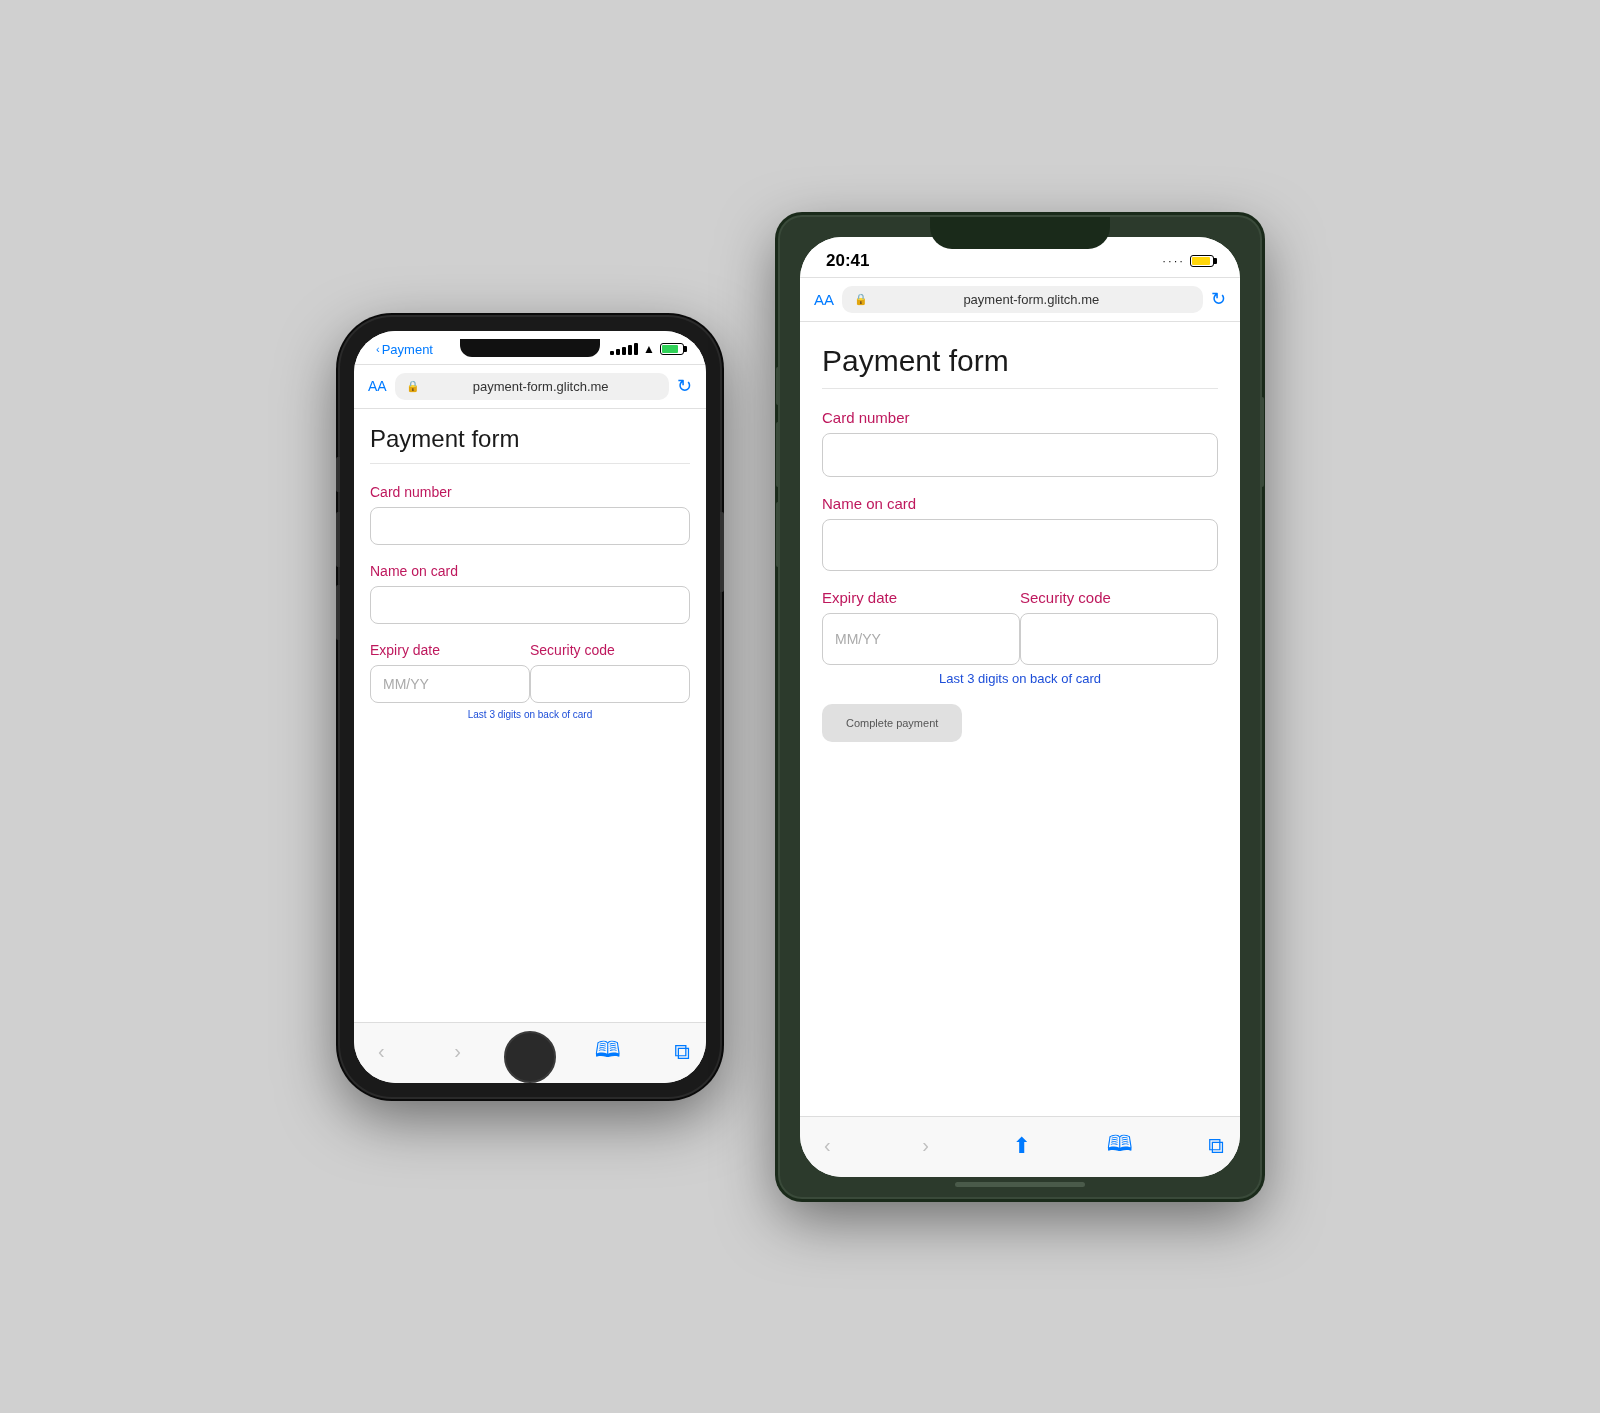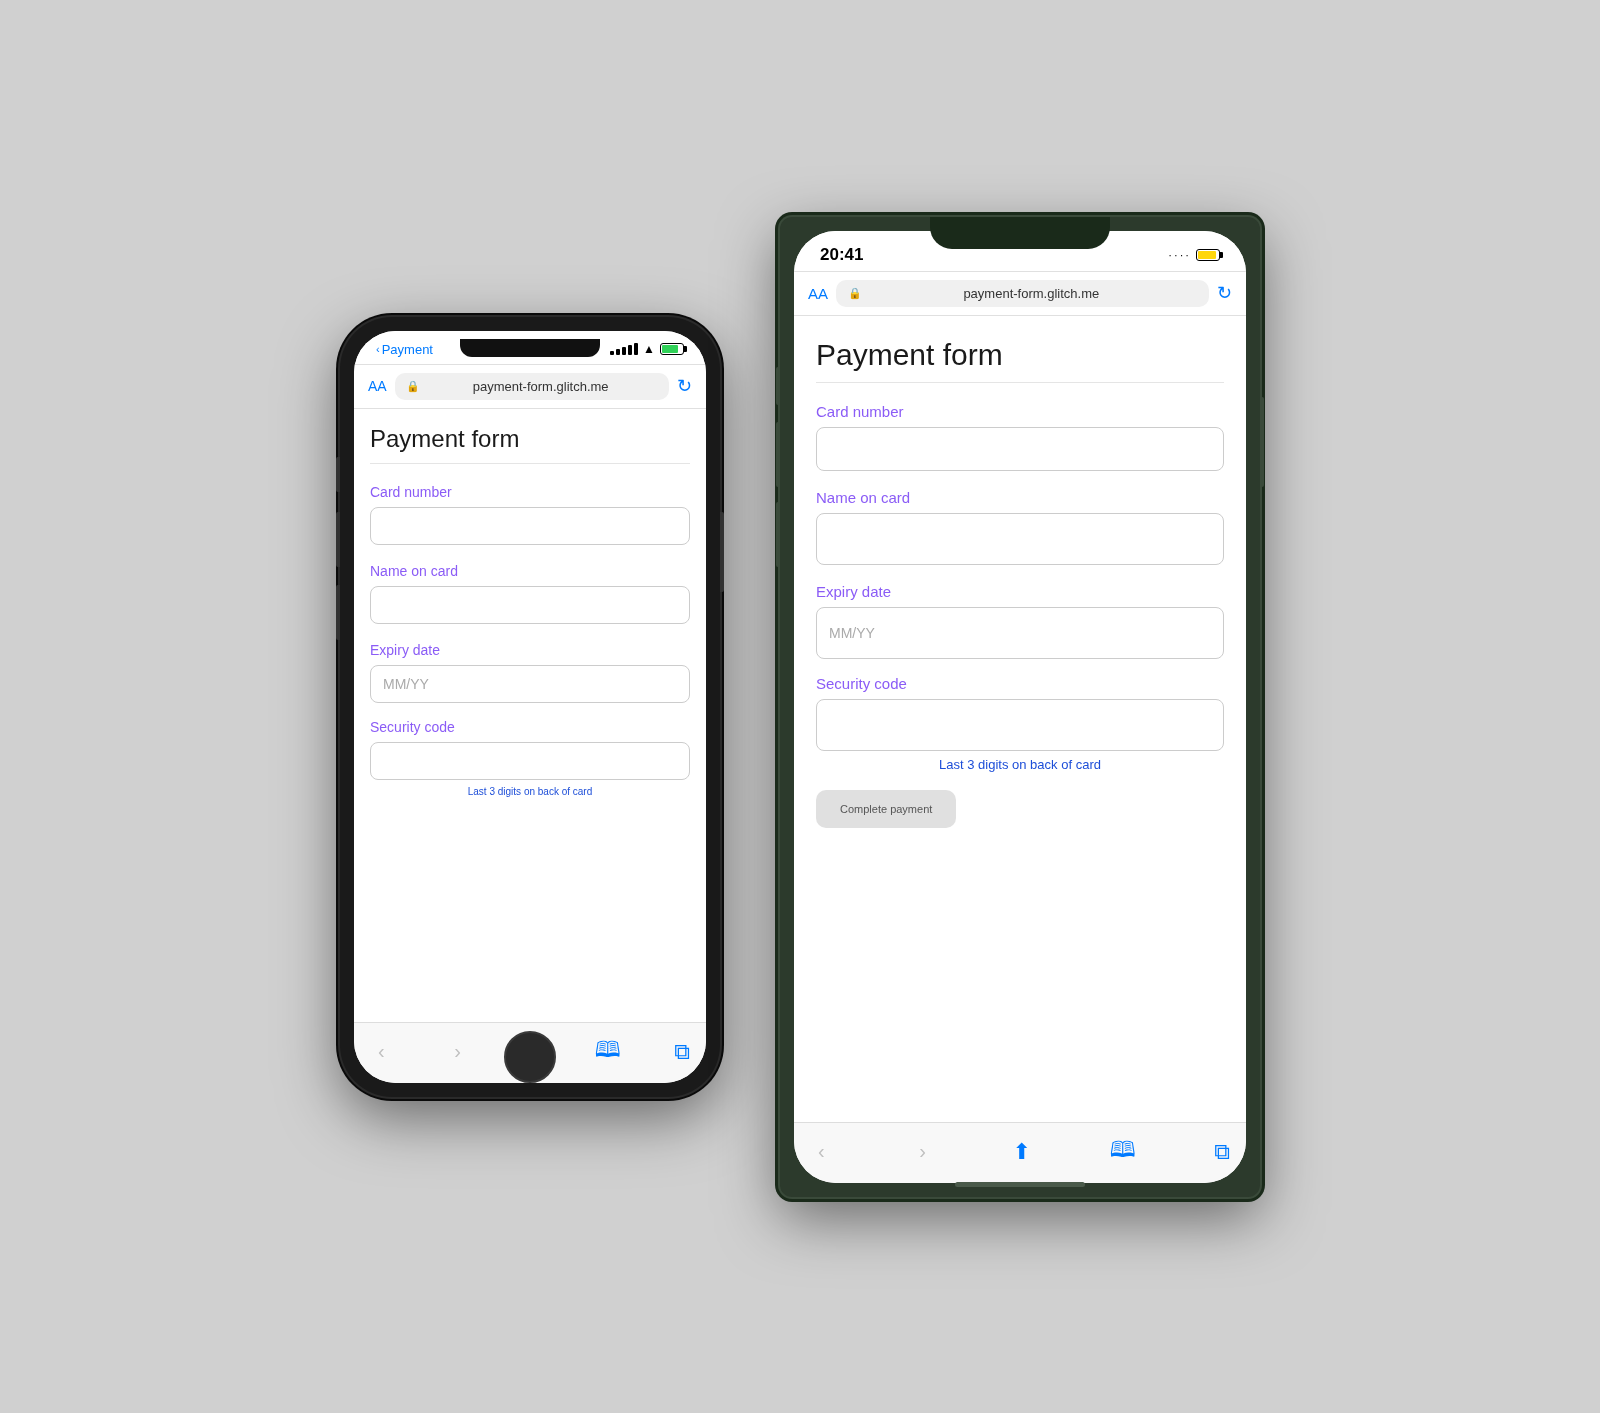--- a/index.html
+++ b/index.html
@@ -71,25 +71,25 @@
       width: 4px; height: 80px;
       background: #333;
       border-radius: 0 2px 2px 0;
     }
 
     
     .iphone11 {
       width: 480px;
       height: 980px;
       background: #2c3a2c;
-      border-radius: 12px;
+      border-radius: 22px;
       position: relative;
       flex-shrink: 0;
       box-shadow: 0 0 0 2px #3a4a3a, 0 0 0 5px #1a2a1a, 0 20px 60px rgba(0,0,0,0.5);
-      padding: 14px;
+      padding: 20px;
     }
     .iphone11 .notch {
       position: absolute;
       top: 0; left: 50%; transform: translateX(-50%);
       width: 180px; height: 32px;
       background: #1a2a1a;
       border-radius: 0 0 22px 22px;
       z-index: 10;
     }
     .iphone11 .home-indicator {
@@ -259,44 +259,42 @@
       height: 1px;
       background: #e5e5e5;
       margin-bottom: 20px;
     }
 
     .form-group {
       margin-bottom: 18px;
     }
     .form-label {
       font-size: 15px;
-      color: #8b5cf6;
+      color: #be185d;
       margin-bottom: 7px;
       display: block;
     }
     .form-input {
       width: 100%;
       height: 44px;
       border: 1px solid #ccc;
       border-radius: 8px;
       background: #fff;
     }
     .form-input.placeholder-visible {
       display: flex;
       align-items: center;
       padding: 0 12px;
       color: #aaa;
       font-size: 14px;
     }
 
     .form-row {
       display: flex;
-      gap: 16px;
       margin-bottom: 6px;
-      flex-direction: column;
     }
     .form-row .form-group {
       flex: 1;
       margin-bottom: 0;
     }
     .form-hint {
       font-size: 11px;
       color: #1d4ed8;
       text-align: center;
       margin-top: 4px;

